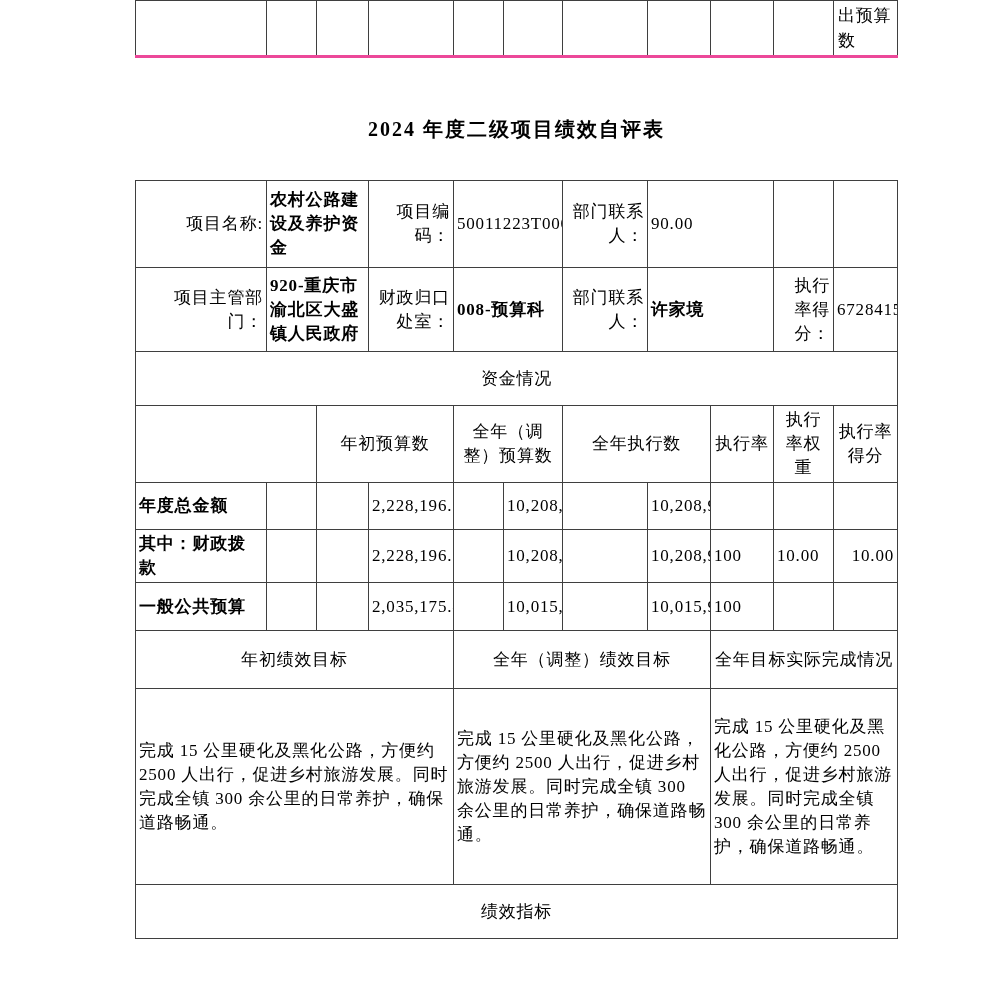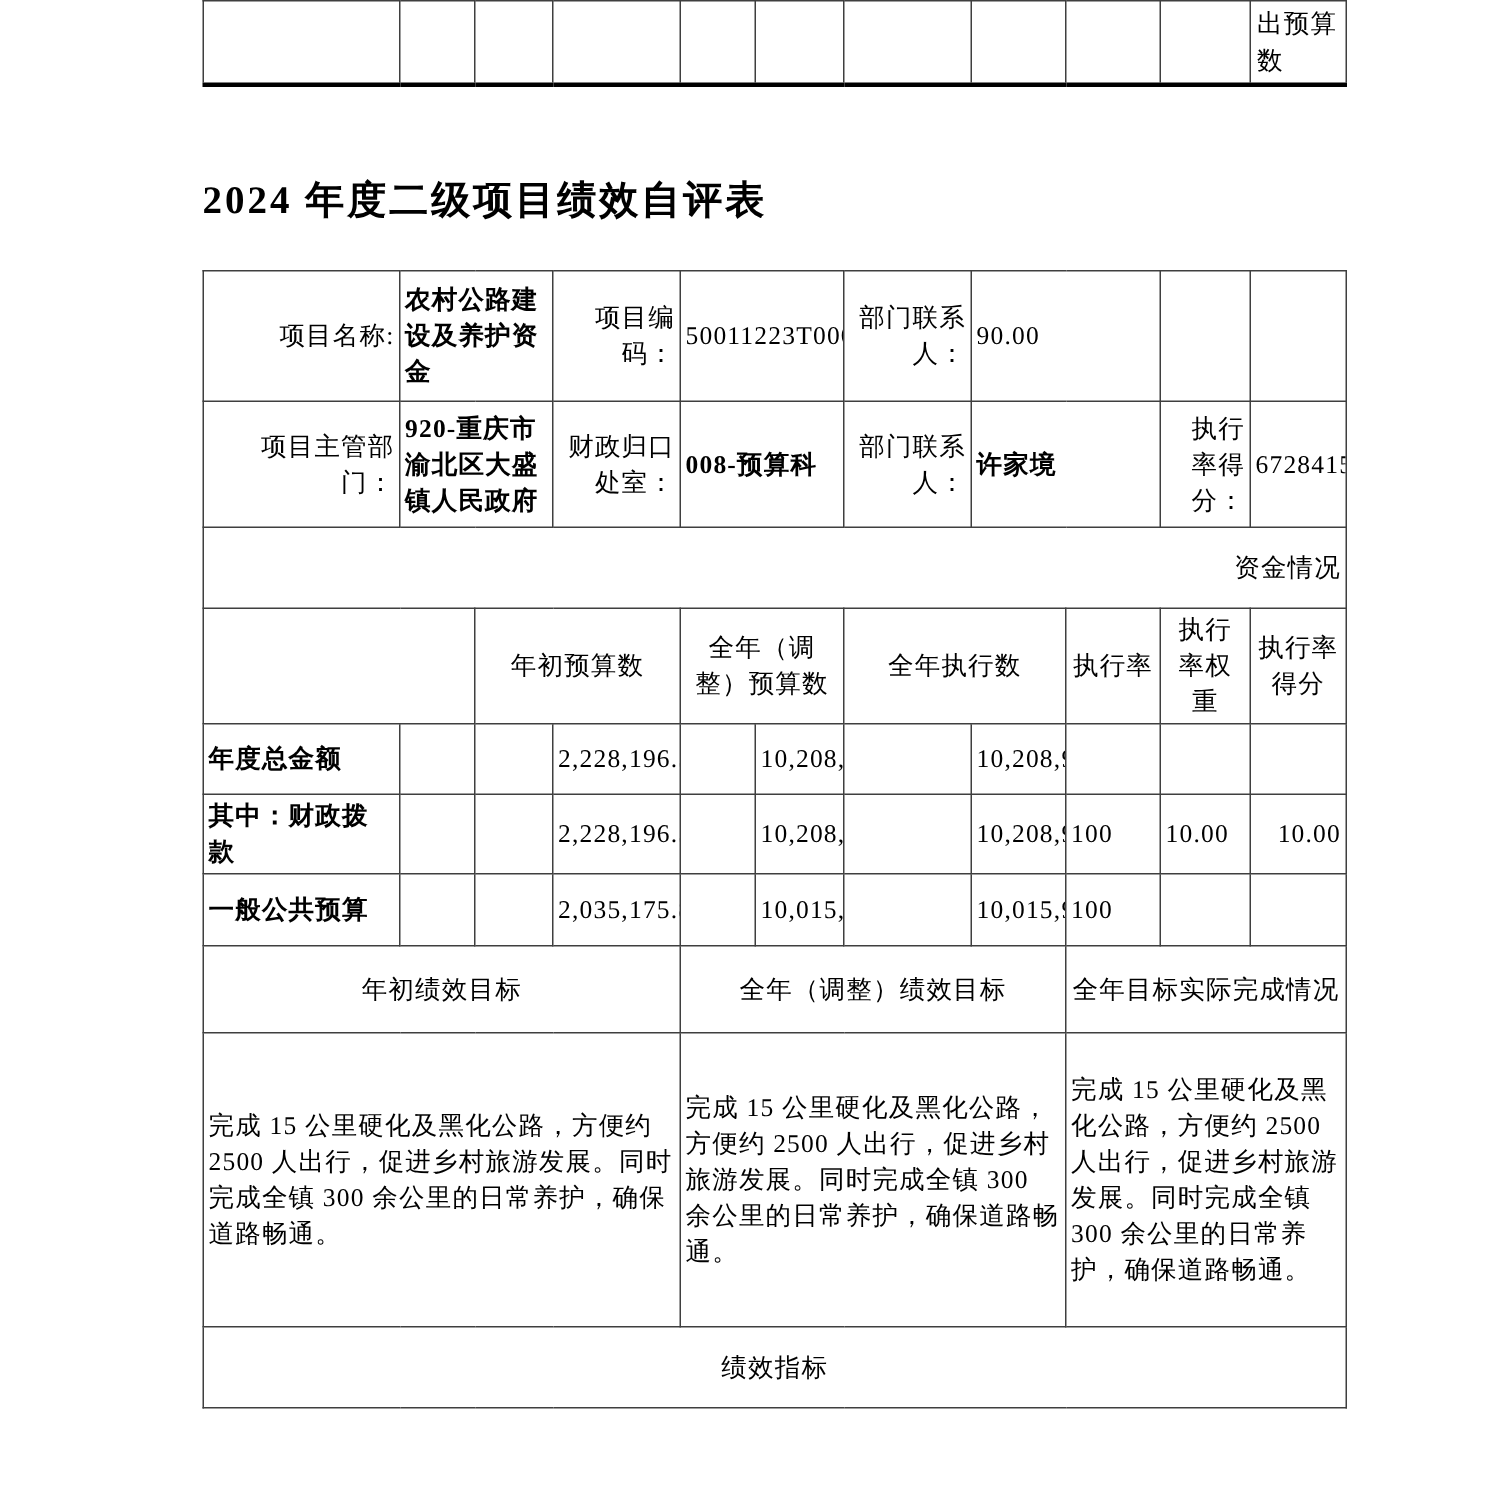--- a/index.html
+++ b/index.html
@@ -24,29 +24,29 @@
     font-size:17px;
     line-height:24px;
     vertical-align:middle;
     letter-spacing:0.8px;
     overflow:hidden;
     word-break:normal;
     line-break:strict;
   }
   
   table.top{top:0;height:57px;}
-  table.top td{border-bottom:3px solid #000000;}
+  table.top td{border-bottom:3px solid #ec4899;}
   table.top td.lastcell{text-align:left;line-height:25px;padding:2px 4px;}
   
   .title{
     position:absolute;
     top:116px;left:135px;width:763px;
     margin:0;
-    text-align:left;
-    font-size:26px;
+    text-align:center;
+    font-size:20px;
     font-weight:700;
     letter-spacing:2px;
     font-family:"Liberation Serif","DejaVu Serif",serif;
   }
   
   table.main{top:180px;}
   td.status{text-align:right;padding-right:2px;letter-spacing:1px;}
   td.lab{text-align:right;padding:2px 4px;}
   td.val{text-align:left;line-height:24px;font-weight:bold;}
   td.sect{text-align:center;letter-spacing:1.2px;}
@@ -64,21 +64,21 @@
     vertical-align:top;
     text-align:left;
     padding:4px 6px 4px 4px;
     line-height:26px;
     letter-spacing:0.8px;
   }
   td.phonelab{padding-right:6px;}
   tr.r1 td{height:40px;}
   tr.r2 td{height:82px;}
   tr.r3 td{height:79px;}
-  tr.r4 td{height:49px;text-align:right;}
+  tr.r4 td{height:49px;}
   tr.r5 td{height:58px;}
   tr.r6 td{height:42px;}
   tr.r7 td{height:43px;}
   tr.r8 td{height:43px;}
   tr.r9 td{height:50px;}
   tr.r10 td{height:53px;}
   tr.r11 td{height:191px;}
   tr.r12 td{height:49px;}
 </style>
 </head>

